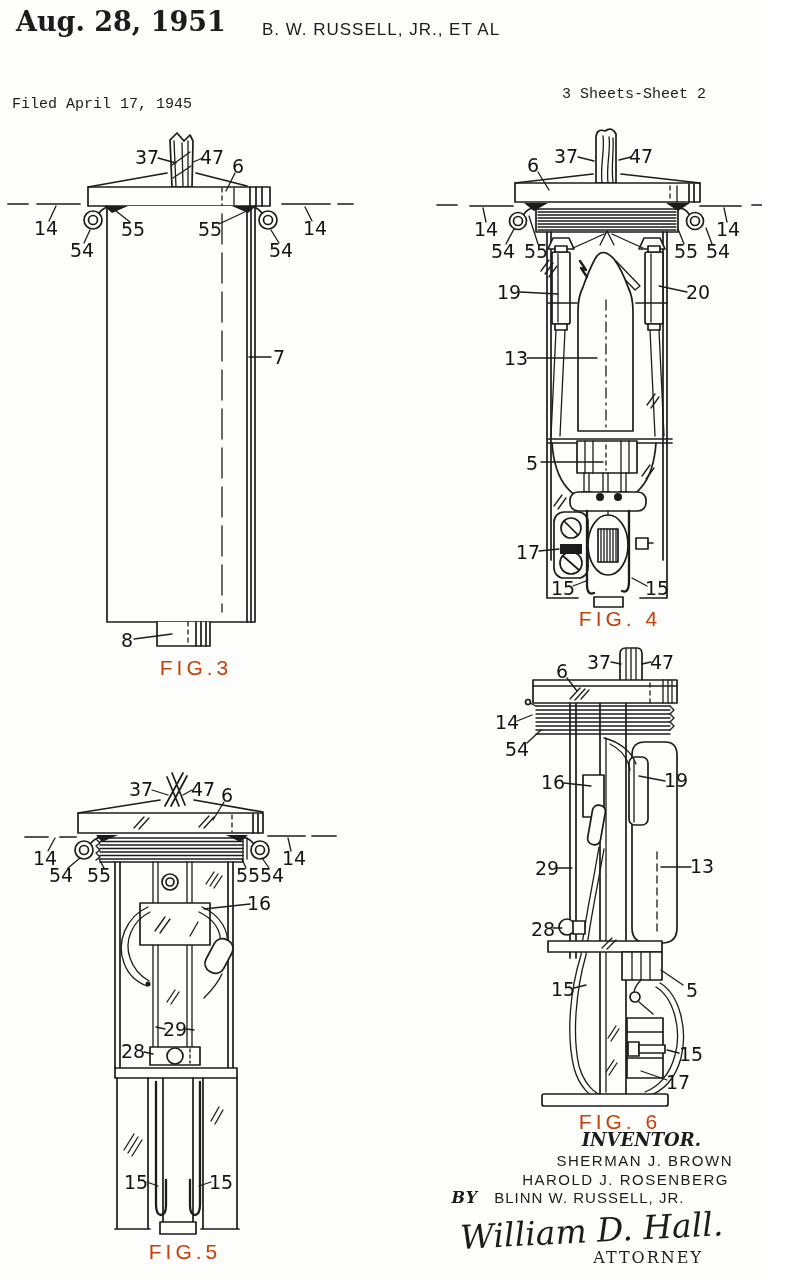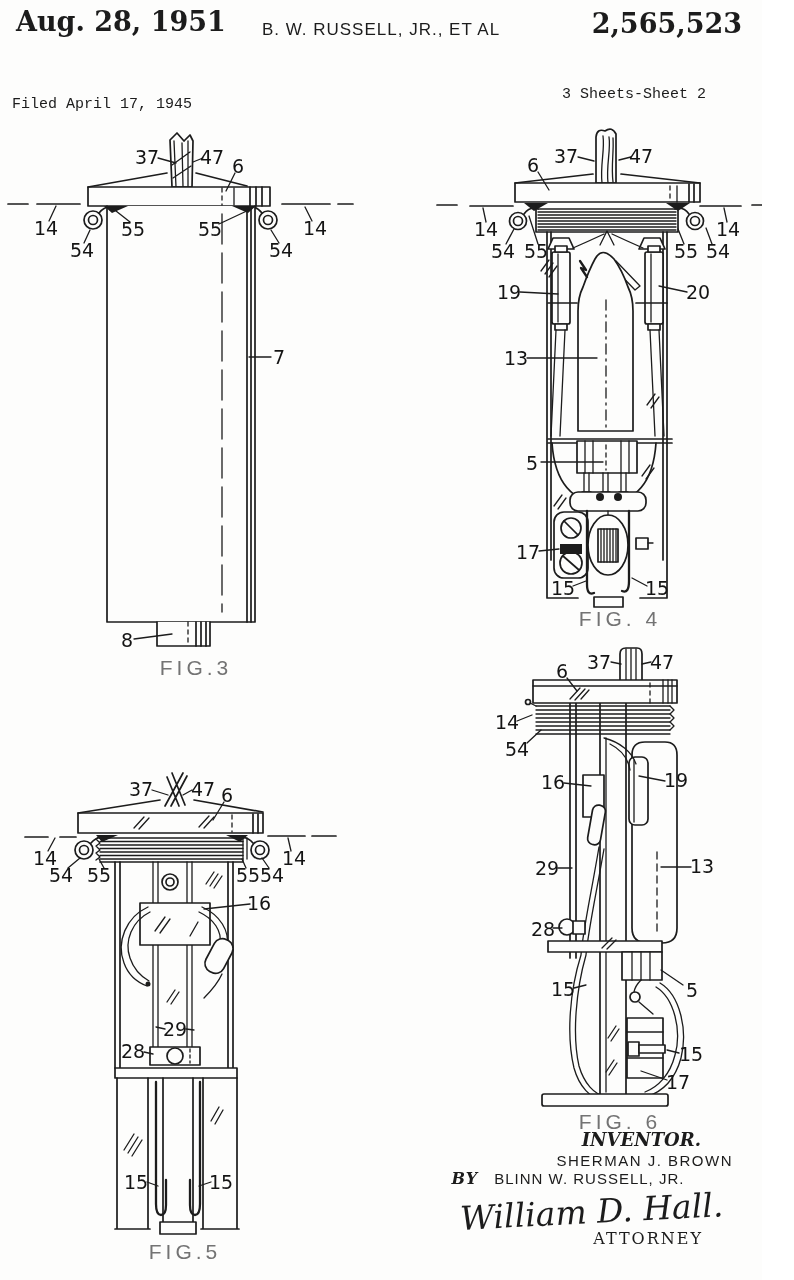--- a/index.html
+++ b/index.html
@@ -5,21 +5,21 @@
   html,body{margin:0;padding:0;}
   #page{position:relative;width:762px;height:1280px;background:#fdfdfc;overflow:hidden;
         font-family:"Liberation Sans",sans-serif;color:#1c1c1c;}
   .abs{position:absolute;}
   .patent-date{left:16px;top:6px;font-family:"DejaVu Serif",serif;font-weight:bold;font-size:27px;}
   .party-line{left:50%;transform:translateX(-50%);top:20px;font-size:17px;letter-spacing:1px;}
   .patent-number{right:20px;top:8px;font-family:"DejaVu Serif",serif;font-weight:bold;font-size:27px;}
   .doc-title{left:50%;transform:translateX(-50%);top:52px;font-family:"Liberation Mono",monospace;font-size:15px;letter-spacing:2px;}
   .filed-line{left:12px;top:96px;font-family:"Liberation Mono",monospace;font-size:15px;}
   .sheet-line{right:56px;top:86px;font-family:"Liberation Mono",monospace;font-size:15px;}
-  .fig-caption{transform:translateX(-50%);font-size:21px;letter-spacing:4px;color:#737373;}
+  .fig-caption{transform:translateX(-50%);font-size:21px;letter-spacing:4px;color:#c2410c;}
   .cap3{left:196px;top:656px;} .cap4{left:620px;top:607px;}
   .cap5{left:185px;top:1240px;} .cap6{left:620px;top:1110px;}
   svg{position:absolute;left:0;top:0;}
   svg *{stroke:#1c1c1c;stroke-width:1.7;fill:none;stroke-linecap:round;stroke-linejoin:round;}
   svg .f{fill:#fdfdfc;}
   svg .k{fill:#1c1c1c;stroke:none;}
   svg .thin{stroke-width:1.3;}
   svg .thick{stroke-width:2.3;}
   svg text{stroke:none;fill:#141414;font-family:"DejaVu Sans",sans-serif;font-size:19px;
            text-anchor:middle;dominant-baseline:central;}
@@ -33,21 +33,20 @@
   .signature span{display:inline-block;transform:rotate(-3deg);}
   .attorney{font-family:"DejaVu Serif",serif;font-size:16px;letter-spacing:2px;padding-right:32px;margin-top:-2px;}
 </style>
 </head>
 <body>
 
 <div id="page">
 
   <div class="abs patent-date">Aug. 28, 1951</div>
   <div class="abs party-line">B. W. RUSSELL, JR.,  ET AL</div>
-  <div class="abs patent-number">2,565,523</div>
   <div class="abs filed-line">Filed April 17, 1945</div>
   <div class="abs sheet-line">3 Sheets-Sheet 2</div>
 
   <svg width="794" height="1280" viewBox="0 0 794 1280">
 
     <g>
       <path d="M8,204 H28 M37,204 H80 M282,204 H330 M338,204 H353"></path>
       <circle cx="93" cy="220" r="9"></circle>
         <circle cx="93" cy="220" r="4.5"></circle>
       <circle cx="268" cy="220" r="9"></circle>
@@ -297,20 +296,21 @@
   </svg>
 
   <div class="abs fig-caption cap3">FIG.3</div>
   <div class="abs fig-caption cap4">FIG. 4</div>
   <div class="abs fig-caption cap5">FIG.5</div>
   <div class="abs fig-caption cap6">FIG. 6</div>
 
   <div class="abs sig-block">
     <div class="inventor-heading">INVENTOR.</div>
     <div class="inventor-name n1">SHERMAN J. BROWN</div>
+    <div class="inventor-name n2">HAROLD J. ROSENBERG</div>
     <div class="by-line">
       <span class="by-word">BY</span><span>BLINN W. RUSSELL, JR.</span>
     </div>
     <div class="signature"><span>William D. Hall.</span></div>
     <div class="attorney">ATTORNEY</div>
   </div>
 
 </div>
 
 </body></html>

